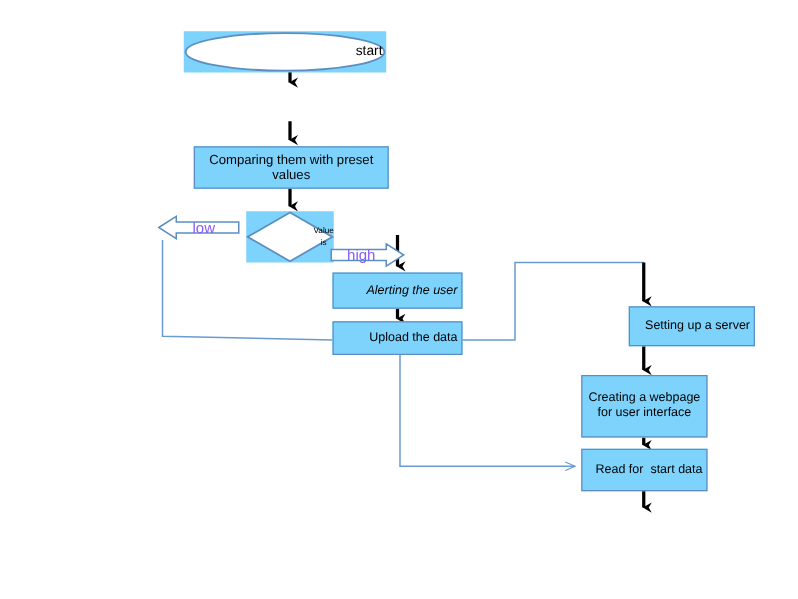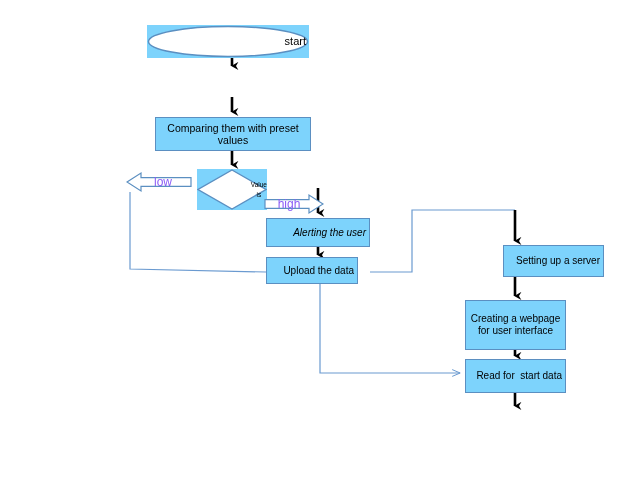--- a/index.html
+++ b/index.html
@@ -112,21 +112,21 @@
     <svg width="60" height="22">
       <polygon points="59,11 45,2 45,6.6 1,6.6 1,15.4 45,15.4 45,20" fill="#fff" stroke="#5B8FC1" stroke-width="1.2"></polygon>
     </svg>
     <span style="font-size:12px;margin-right:10px;">high</span>
   </div>
 
   <div class="node rect" style="left:266px;top:218px;width:104px;height:29px;font-style:italic;">
     <span class="txt" style="font-size:10px;">Alerting the user</span>
   </div>
 
-  <div class="node rect" style="left:266px;top:257px;width:92px;height:27px;">
+  <div class="node rect" style="left:266px;top:257px;width:104px;height:27px;">
     <span class="txt" style="font-size:10px;">Upload the data</span>
   </div>
 
   <div class="node rect" style="left:465px;top:245px;width:101px;height:32px;margin-left:38px;">
     <span class="txt" style="font-size:10px;">Setting up a server</span>
   </div>
 
   <div class="node rect" style="left:465px;top:300px;width:101px;height:50px;">
     <span class="txt" style="font-size:10px;">Creating a webpage for user interface</span>
   </div>

